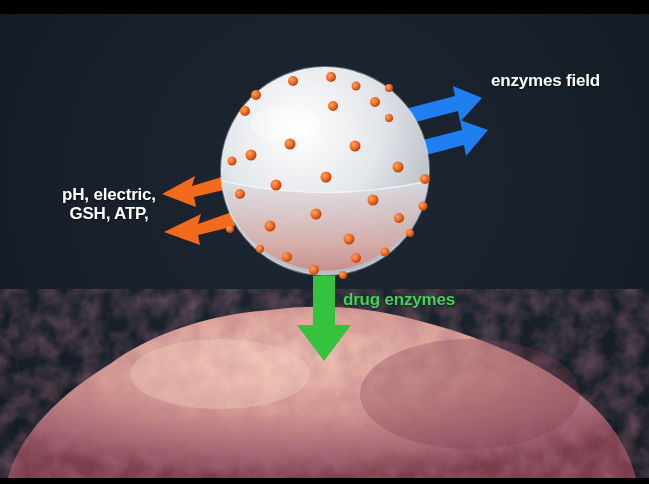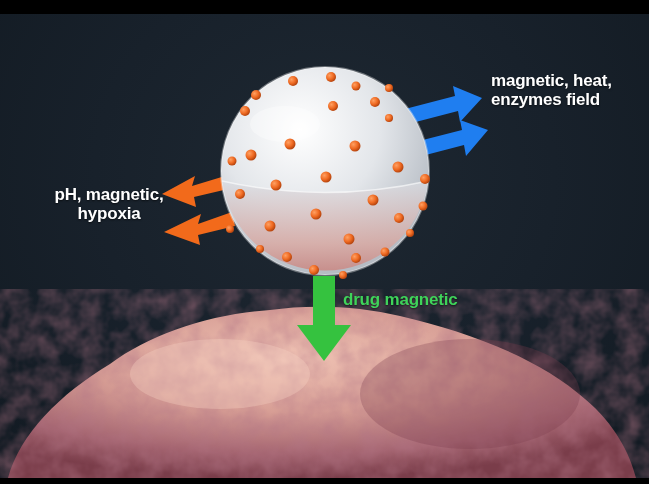--- a/index.html
+++ b/index.html
@@ -115,23 +115,22 @@
         <circle cx="314" cy="256" r="5"></circle>
           <circle cx="385" cy="238" r="4.5"></circle>
           <circle cx="410" cy="219" r="4"></circle>
         <circle cx="260" cy="235" r="4"></circle>
           <circle cx="343" cy="261" r="4"></circle>
       </g>
     </g>
   </svg>
 
   <div class="label label-right">
-    <div>magnetic, heat,</div>
     <div>enzymes field</div>
   </div>
 
   <div class="label label-left">
-    <div>pH, magnetic,</div>
-    <div>hypoxia</div>
+    <div>pH, electric,</div>
+    <div>GSH, ATP,</div>
   </div>
 
-  <div class="label label-drug">drug magnetic</div>
+  <div class="label label-drug">drug enzymes</div>
 </div>
 
 </body></html>

